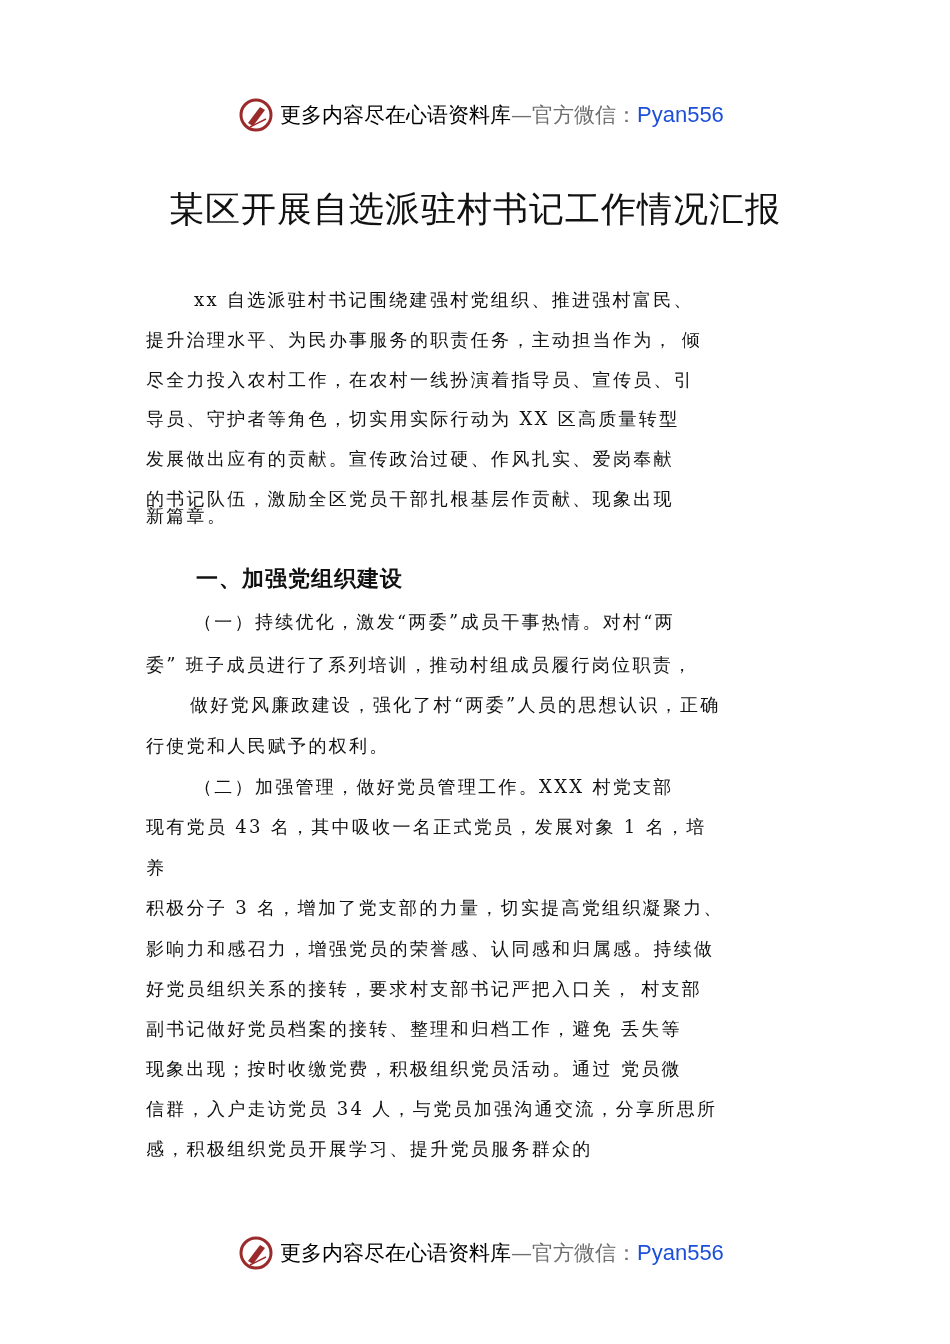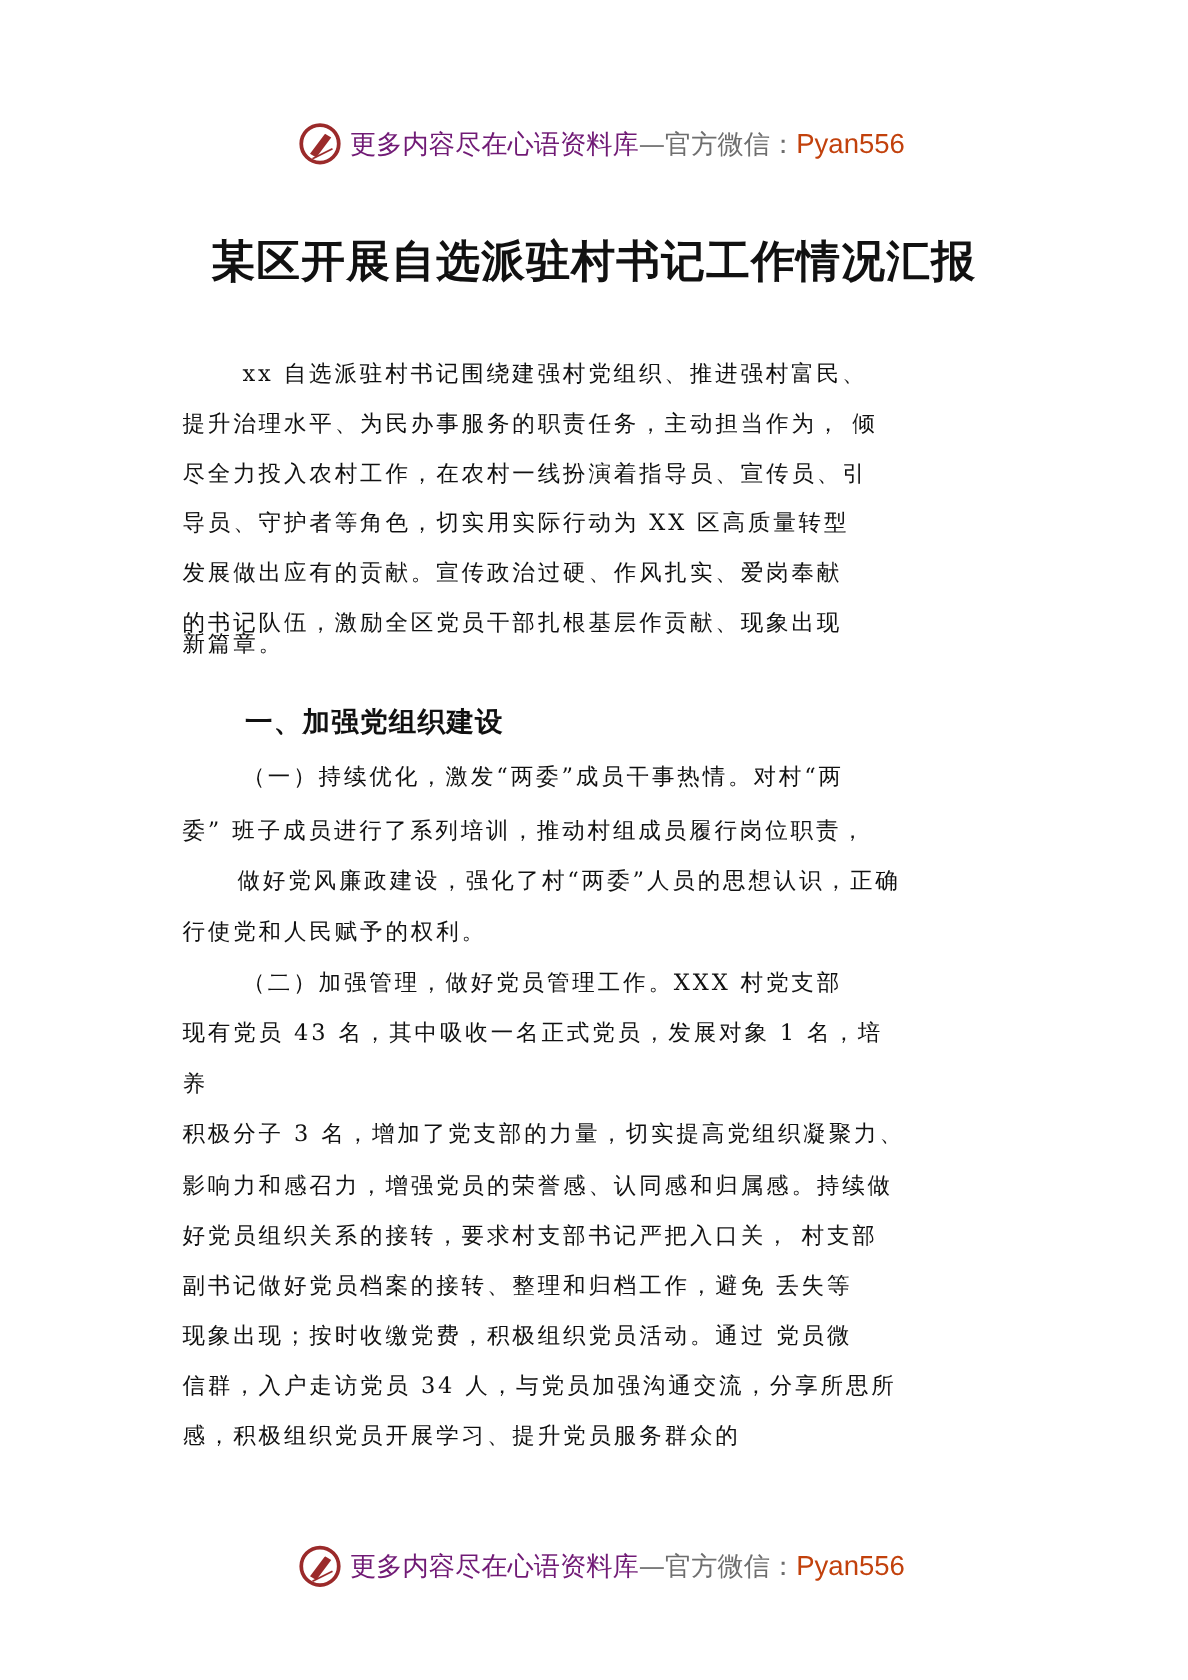--- a/index.html
+++ b/index.html
@@ -3,25 +3,25 @@
 <meta charset="utf-8">
 <style>
   html, body { margin: 0; padding: 0; background: #ffffff; }
   body { width: 950px; height: 1344px; position: relative; overflow: hidden;
          font-family: "DejaVu Serif", "Liberation Serif", serif; color: #111; }
   .watermark { position: absolute; left: 238px; height: 40px; display: flex; align-items: center; white-space: nowrap; }
   .watermark.top { top: 95px; }
   .watermark.bottom { top: 1233px; }
   .wm-logo { width: 36px; height: 36px; margin-right: 6px; display: inline-block; }
   .wm-text { font-size: 21px; letter-spacing: 0px; }
-  .wm-red { color: #701a75; font-family: "DejaVu Serif", serif; }
+  .wm-red { color: #000000; font-family: "DejaVu Serif", serif; }
   .wm-grey { color: #6e6e6e; font-family: "DejaVu Serif", serif; }
-  .wm-id { color: #c2410c; font-family: "Liberation Sans", sans-serif; font-size: 22px; }
+  .wm-id { color: #1d4ed8; font-family: "Liberation Sans", sans-serif; font-size: 22px; }
   .title { position: absolute; top: 186px; left: 0; width: 950px; text-align: center;
-           font-size: 35px; font-weight: bold; letter-spacing: 1px; margin: 0; }
+           font-size: 35px; font-weight: normal; letter-spacing: 1px; margin: 0; }
   .line { position: absolute; left: 146px; font-size: 18px; letter-spacing: 2.3px; white-space: nowrap; line-height: 30px; }
   .heading { font-family: "DejaVu Sans", "Liberation Sans", sans-serif; font-weight: bold; letter-spacing: 1px; font-size: 22px; }
 </style>
 </head>
 <body>
 
 <div class="watermark top">
   <svg class="wm-logo" viewBox="0 0 36 36">
     <circle cx="18" cy="18" r="15" fill="none" stroke="#9b2a2a" stroke-width="3"></circle>
     <path d="M10 26 L22 10 L27 13 L15 29 Z" fill="#9b2a2a"></path>

